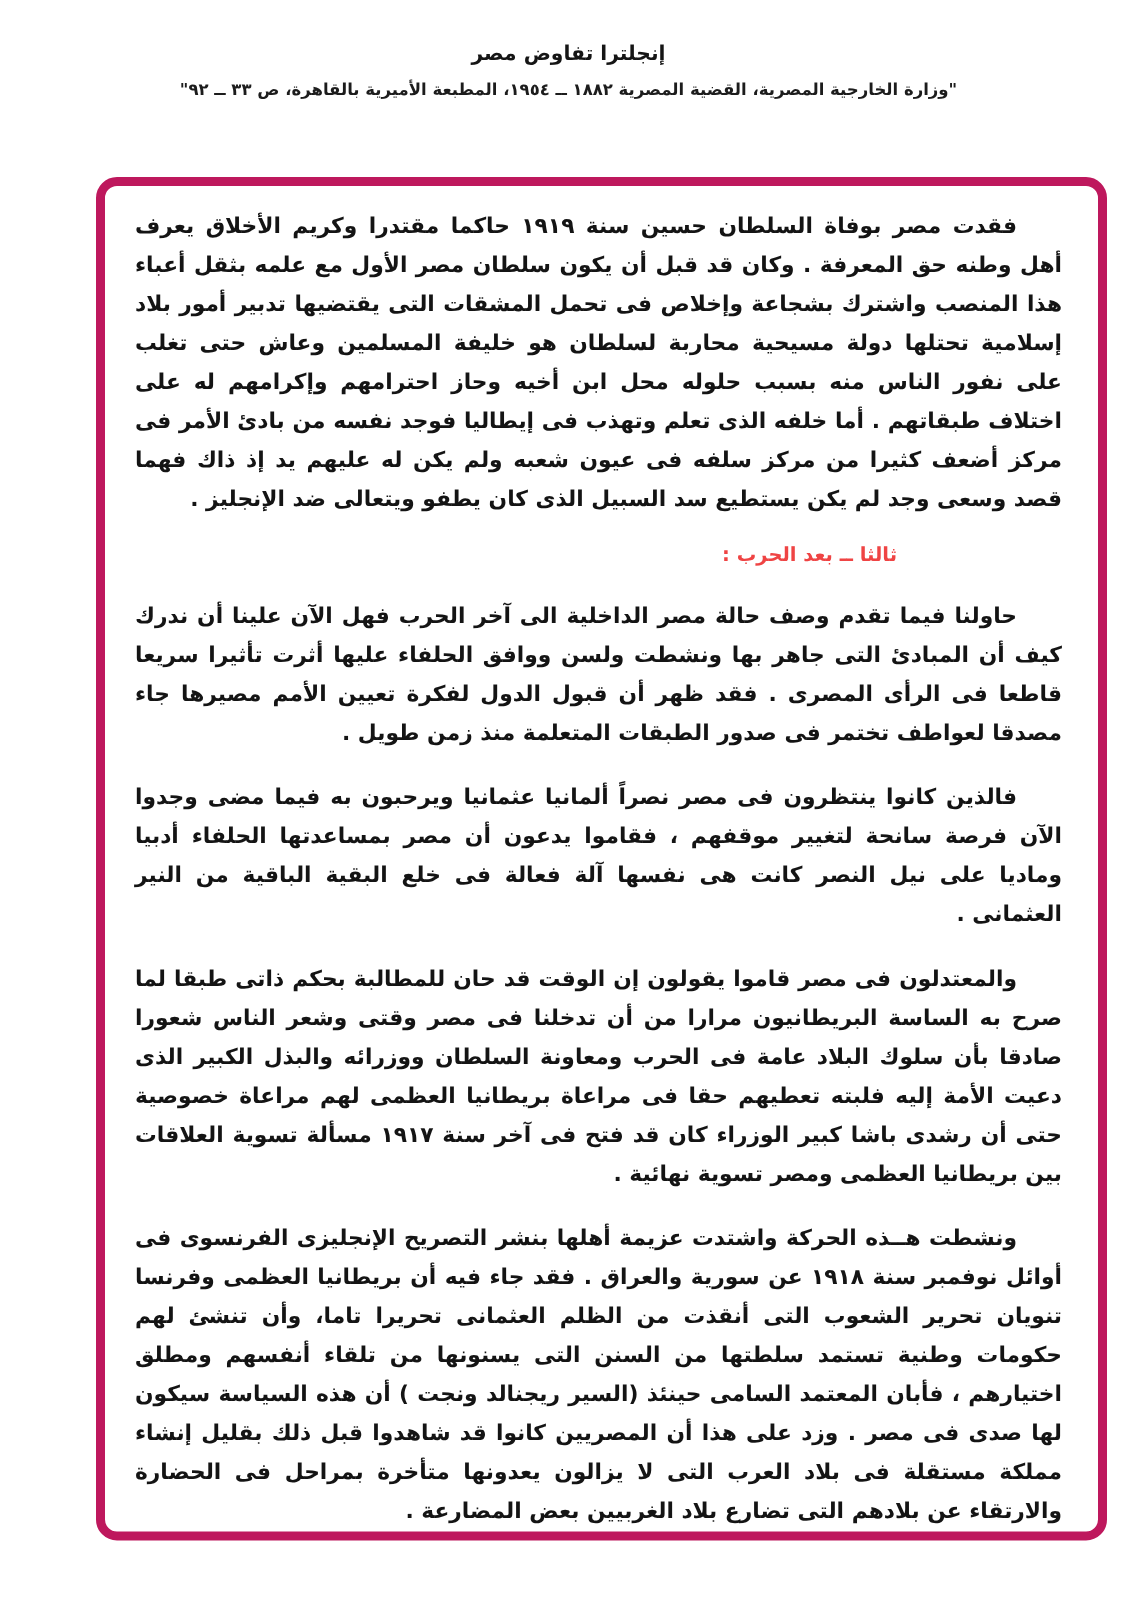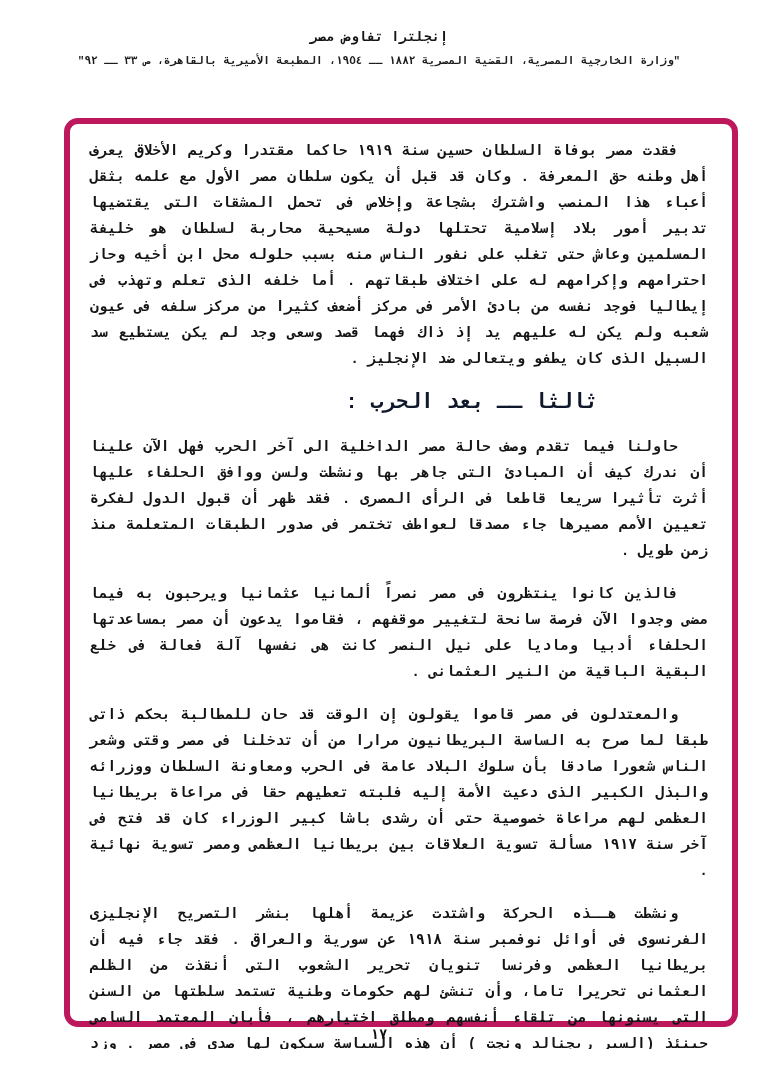--- a/index.html
+++ b/index.html
@@ -8,21 +8,20 @@
     background: #ffffff;
     font-family: "DejaVu Sans", sans-serif;
   }
   .page {
     position: relative;
     width: 758px;
     height: 1049px;
     background: #ffffff;
     overflow: hidden;
     direction: rtl;
-    font-family: Liberation Mono, monospace;
   }
   .doc-header {
     padding-top: 28px;
     text-align: center;
     color: #151515;
   }
   .doc-title {
     font-size: 13.5px;
     font-weight: bold;
     letter-spacing: 0.5px;
@@ -55,23 +54,23 @@
     font-size: 14.5px;
     font-weight: bold;
     line-height: 26px;
     color: #141414;
     text-align: justify;
     text-justify: inter-word;
     text-indent: 30px;
   }
   .section-heading {
     margin: 6px 110px 20px 0;
-    font-size: 21px;
+    font-size: 13px;
     font-weight: bold;
-    color: #0f172a;
+    color: #ef4444;
     text-align: right;
   }
   .page-number {
     position: absolute;
     left: 0;
     right: 0;
     top: 1026px;
     text-align: center;
     font-size: 14px;
     font-weight: bold;
@@ -97,15 +96,14 @@
       <p>حاولنا فيما تقدم وصف حالة مصر الداخلية الى آخر الحرب فهل الآن علينا أن ندرك كيف أن المبادئ التى جاهر بها ونشطت ولسن ووافق الحلفاء عليها أثرت تأثيرا سريعا قاطعا فى الرأى المصرى . فقد ظهر أن قبول الدول لفكرة تعيين الأمم مصيرها جاء مصدقا لعواطف تختمر فى صدور الطبقات المتعلمة منذ زمن طويل .</p>
 
       <p>فالذين كانوا ينتظرون فى مصر نصراً ألمانيا عثمانيا ويرحبون به فيما مضى وجدوا الآن فرصة سانحة لتغيير موقفهم ، فقاموا يدعون أن مصر بمساعدتها الحلفاء أدبيا وماديا على نيل النصر كانت هى نفسها آلة فعالة فى خلع البقية الباقية من النير العثمانى .</p>
 
       <p>والمعتدلون فى مصر قاموا يقولون إن الوقت قد حان للمطالبة بحكم ذاتى طبقا لما صرح به الساسة البريطانيون مرارا من أن تدخلنا فى مصر وقتى وشعر الناس شعورا صادقا بأن سلوك البلاد عامة فى الحرب ومعاونة السلطان ووزرائه والبذل الكبير الذى دعيت الأمة إليه فلبته تعطيهم حقا فى مراعاة بريطانيا العظمى لهم مراعاة خصوصية حتى أن رشدى باشا كبير الوزراء كان قد فتح فى آخر سنة ١٩١٧ مسألة تسوية العلاقات بين بريطانيا العظمى ومصر تسوية نهائية .</p>
 
       <p>ونشطت هــذه الحركة واشتدت عزيمة أهلها بنشر التصريح الإنجليزى الفرنسوى فى أوائل نوفمبر سنة ١٩١٨ عن سورية والعراق .  فقد جاء فيه أن بريطانيا العظمى وفرنسا تنويان تحرير الشعوب التى أنقذت من الظلم العثمانى تحريرا تاما، وأن تنشئ لهم حكومات وطنية تستمد سلطتها من السنن التى يسنونها من تلقاء أنفسهم ومطلق اختيارهم ، فأبان المعتمد السامى حينئذ (السير ريجنالد ونجت ) أن هذه السياسة سيكون لها صدى فى مصر . وزد على هذا أن المصريين كانوا قد شاهدوا قبل ذلك بقليل إنشاء مملكة مستقلة فى بلاد العرب التى لا يزالون يعدونها متأخرة بمراحل فى الحضارة والارتقاء عن بلادهم التى تضارع بلاد الغربيين بعض المضارعة .</p>
     </div>
   </div>
 
-  <div class="page-number">١٧</div>
 
 </div>
 
 </body></html>

